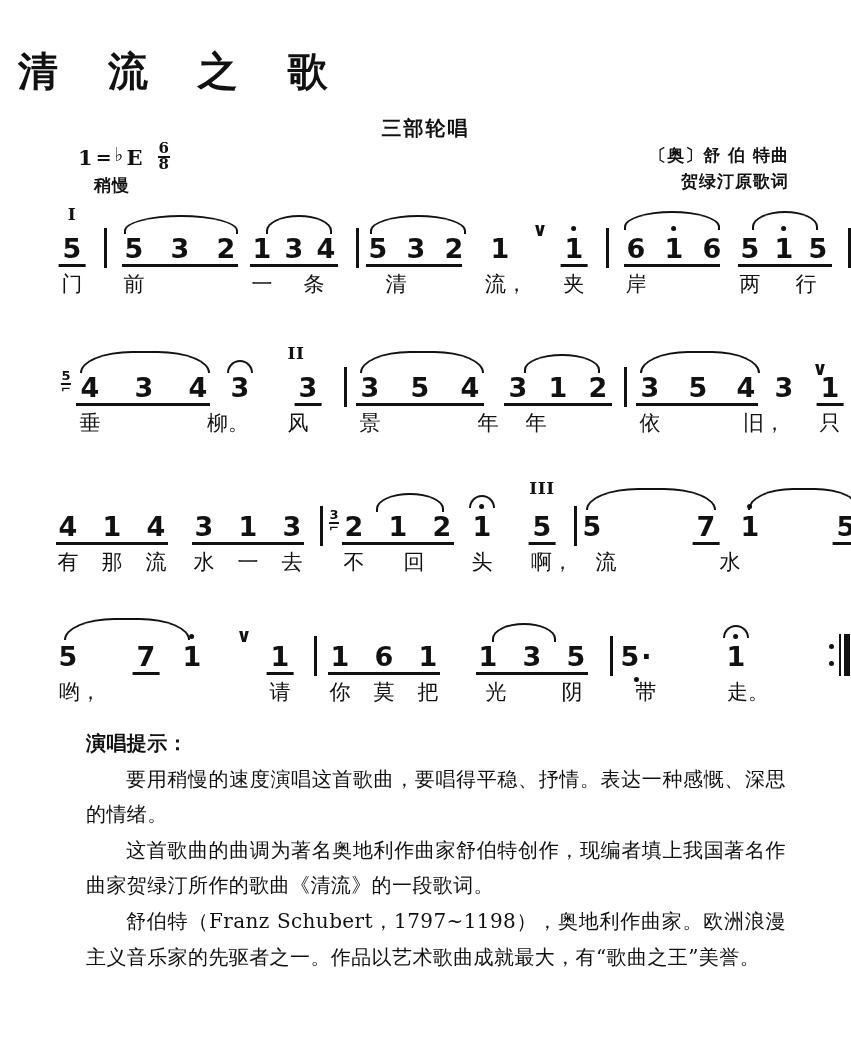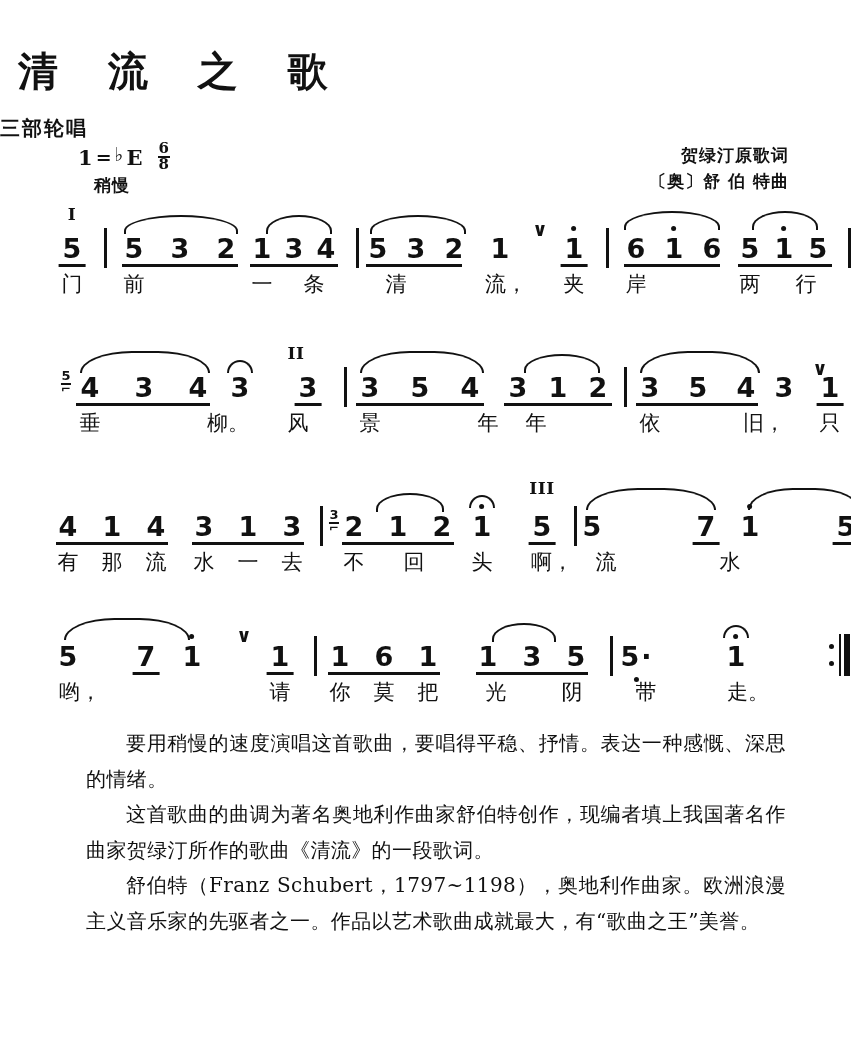--- a/index.html
+++ b/index.html
@@ -26,21 +26,21 @@
     font-size: 40px;
     font-weight: 700;
     letter-spacing: 18px;
     text-indent: 18px;
     font-family: "DejaVu Serif", "Liberation Serif", serif;
   }
   .page-subtitle {
     position: absolute;
     left: 0; right: 0;
     top: 115px;
-    text-align: left;
+    text-align: center;
     font-size: 20px;
     font-weight: 700;
     letter-spacing: 2px;
   }
   .credits {
     position: absolute;
     right: 62px;
     top: 142px;
     text-align: right;
     font-size: 17px;
@@ -267,22 +267,22 @@
   .notes-block p { margin: 0; text-align: justify; }
   .notes-block p.indent { text-indent: 2em; }
 </style>
 </head>
 <body>
 
 <div class="page-title">清 流 之 歌</div>
 <div class="page-subtitle">三部轮唱</div>
 
 <div class="credits">
+  <div class="credit-line">〔奥〕舒 伯 特曲</div>
   <div class="credit-line">贺绿汀原歌词</div>
-  <div class="credit-line">〔奥〕舒 伯 特曲</div>
 </div>
 
 <div class="keyblock">
   <div class="keyline">
     <span class="do">1</span>
     <span class="eq">=</span>
     <span class="flat">♭</span>
     <span class="tonic">E</span>
     <span class="timesig">
       <span class="num">6</span>
@@ -513,16 +513,17 @@
     <div class="lyric" style="left:326px">莫</div>
     <div class="lyric" style="left:370px">把</div>
     <div class="lyric" style="left:438px">光</div>
     <div class="lyric" style="left:514px">阴</div>
     <div class="lyric" style="left:588px">带</div>
     <div class="lyric" style="left:690px">走。</div>
   </div>
 </div>
 
 <div class="notes-block">
+  <p class="heading">演唱提示：</p>
   <p class="indent">要用稍慢的速度演唱这首歌曲，要唱得平稳、抒情。表达一种感慨、深思的情绪。</p>
   <p class="indent">这首歌曲的曲调为著名奥地利作曲家舒伯特创作，现编者填上我国著名作曲家贺绿汀所作的歌曲《清流》的一段歌词。</p>
   <p class="indent">舒伯特（Franz Schubert，1797~1198），奥地利作曲家。欧洲浪漫主义音乐家的先驱者之一。作品以艺术歌曲成就最大，有“歌曲之王”美誉。</p>
 </div>
 
 </body></html>

